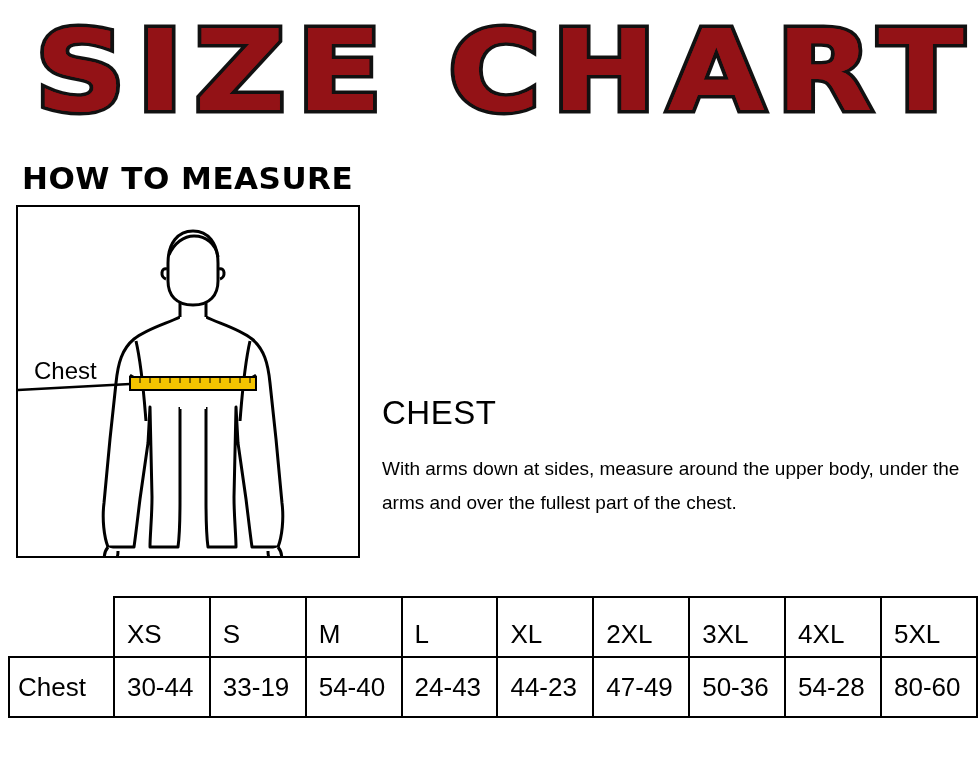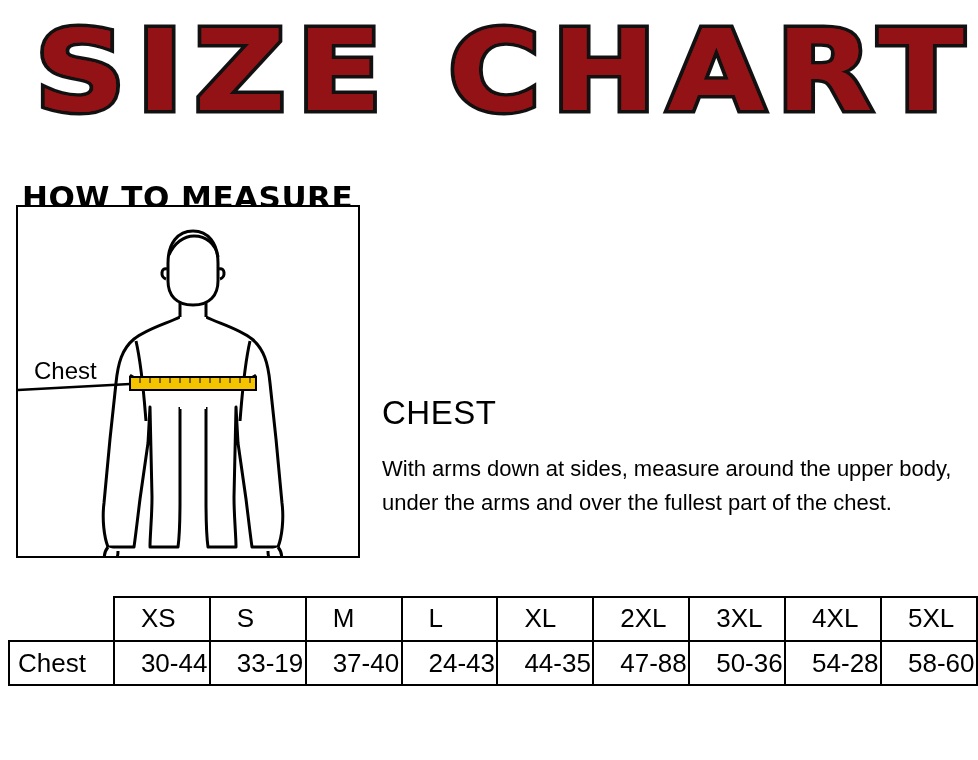--- a/index.html
+++ b/index.html
@@ -58,21 +58,20 @@
   
   .how-heading {
     position: absolute;
     left: 22px;
     top: 160px;
     font-family: "DejaVu Sans", sans-serif;
     font-weight: bold;
     font-size: 31px;
     letter-spacing: 0.5px;
     color: #000;
-    margin-top: 19px;
   }
 
   
   .figure-box {
     position: absolute;
     left: 16px;
     top: 205px;
     width: 344px;
     height: 353px;
     border: 2px solid #000;
@@ -99,40 +98,40 @@
     font-size: 33px;
     letter-spacing: 0.5px;
     color: #000;
   }
   .desc-body {
     position: absolute;
     left: 382px;
     top: 452px;
     width: 580px;
     font-family: "Liberation Sans", sans-serif;
-    font-size: 22px;
+    font-size: 19px;
     line-height: 34px;
     color: #000;
   }
 
   
   .size-table {
     position: absolute;
     left: 8px;
     top: 596px;
     border-collapse: collapse;
     table-layout: fixed;
   }
   .size-table td {
     border: 2px solid #000;
-    height: 44px;
+    height: 60px;
     font-family: "Liberation Sans", sans-serif;
     font-size: 26px;
     color: #000;
-    padding: 0 0 0 26px;
+    padding: 0 0 0 12px;
     vertical-align: middle;
     box-sizing: border-box;
   }
   .size-table tr.head-row td {
     vertical-align: bottom;
     padding-bottom: 6px;
   }
   .size-table td.corner-blank {
     border: none;
   }
@@ -242,22 +241,22 @@
       <td class="col-size">XL</td>
       <td class="col-size">2XL</td>
       <td class="col-size">3XL</td>
       <td class="col-size">4XL</td>
       <td class="col-size">5XL</td>
     </tr>
     <tr>
       <td class="row-label col-label">Chest</td>
       <td class="col-size">30-44</td>
       <td class="col-size">33-19</td>
-      <td class="col-size">37-40</td>
+      <td class="col-size">54-40</td>
       <td class="col-size">24-43</td>
-      <td class="col-size">44-35</td>
-      <td class="col-size">47-88</td>
+      <td class="col-size">44-23</td>
+      <td class="col-size">47-49</td>
       <td class="col-size">50-36</td>
       <td class="col-size">54-28</td>
-      <td class="col-size">58-60</td>
+      <td class="col-size">80-60</td>
     </tr>
   </tbody>
 </table>
 
 </body></html>

